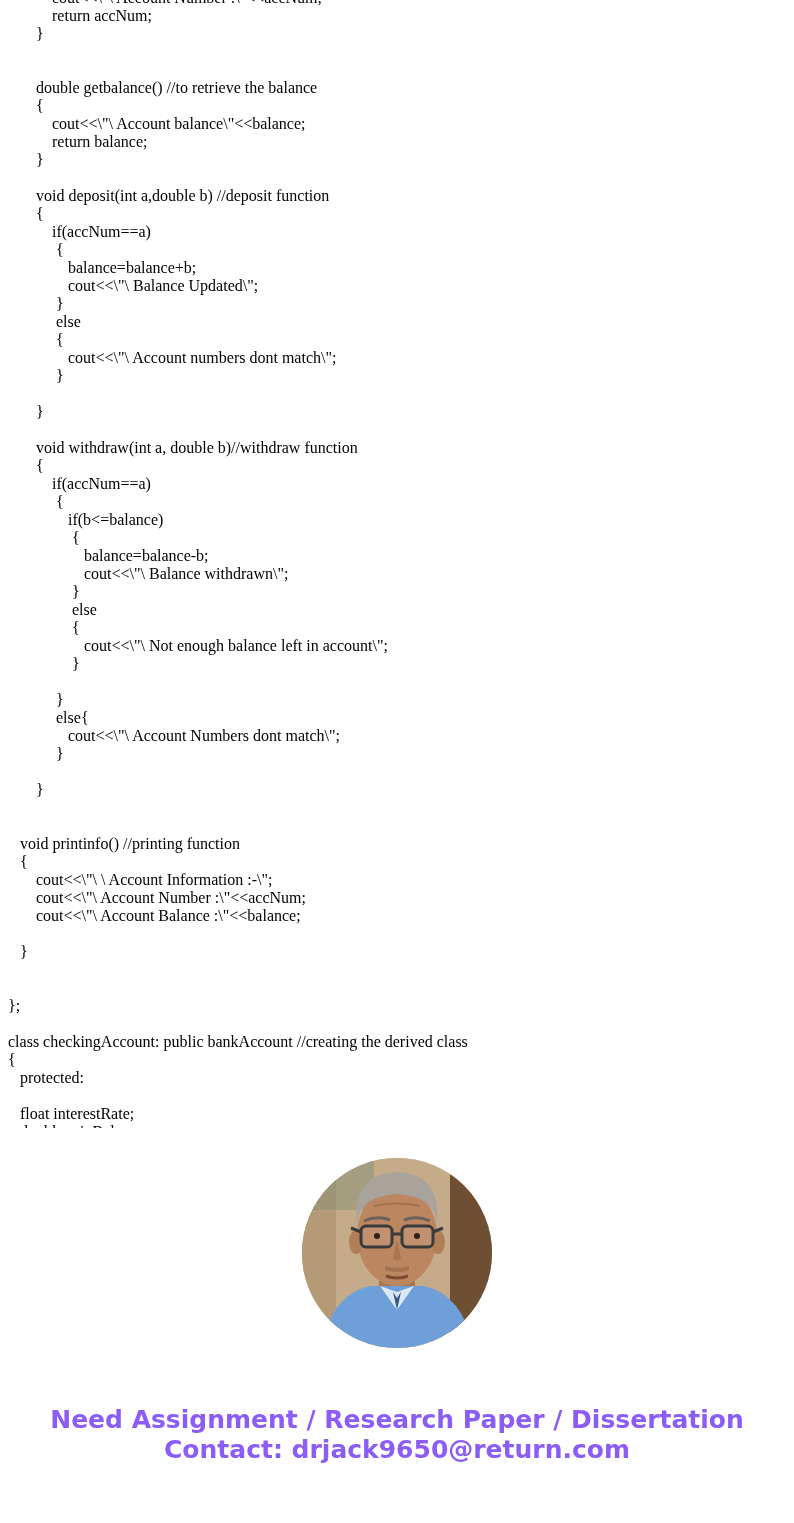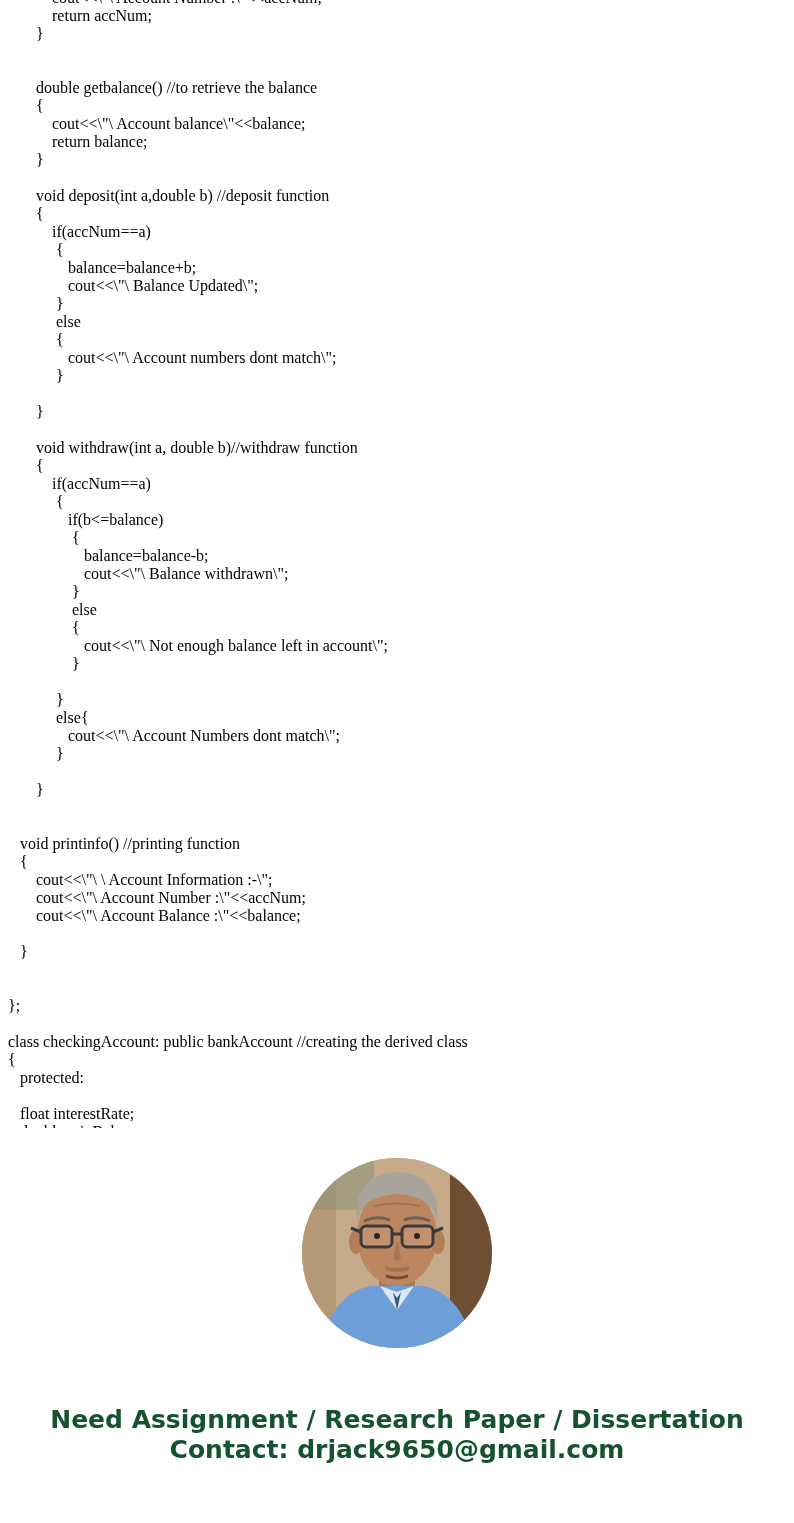--- a/index.html
+++ b/index.html
@@ -36,21 +36,21 @@
     border-radius: 50%;
     overflow: hidden;
     background: #c5ab8a;
   }
   .photo-circle svg { display: block; }
   .footer {
     margin-top: 57px;
     text-align: center;
     font-family: "DejaVu Sans", "Liberation Sans", sans-serif;
     font-weight: bold;
-    color: #14532d;
+    color: #8b5cf6;
   }
   .heading, .contact {
     font-size: 25px;
     line-height: 30px;
     margin: 0;
     font-weight: bold;
   }
 </style>
 </head>
 <body>
@@ -166,16 +166,16 @@
 
         <path d="M83 108 Q95 112 107 108 L107 112 Q95 116 83 112 Z" fill="#8e6243" opacity="0.55"></path>
 
         <path d="M84 118 Q95 122 106 118" stroke="#7c4a33" stroke-width="3" fill="none"></path>
       </svg>
     </div>
   </section>
 
   <section class="footer">
     <h1 class="heading"><span>Need Assignment / Research Paper / Dissertation</span><br></h1>
-    <h1 class="contact">Contact: drjack9650@gmail.com</h1>
+    <h1 class="contact">Contact: drjack9650@return.com</h1>
   </section>
 
 </main>
 
 </body></html>

